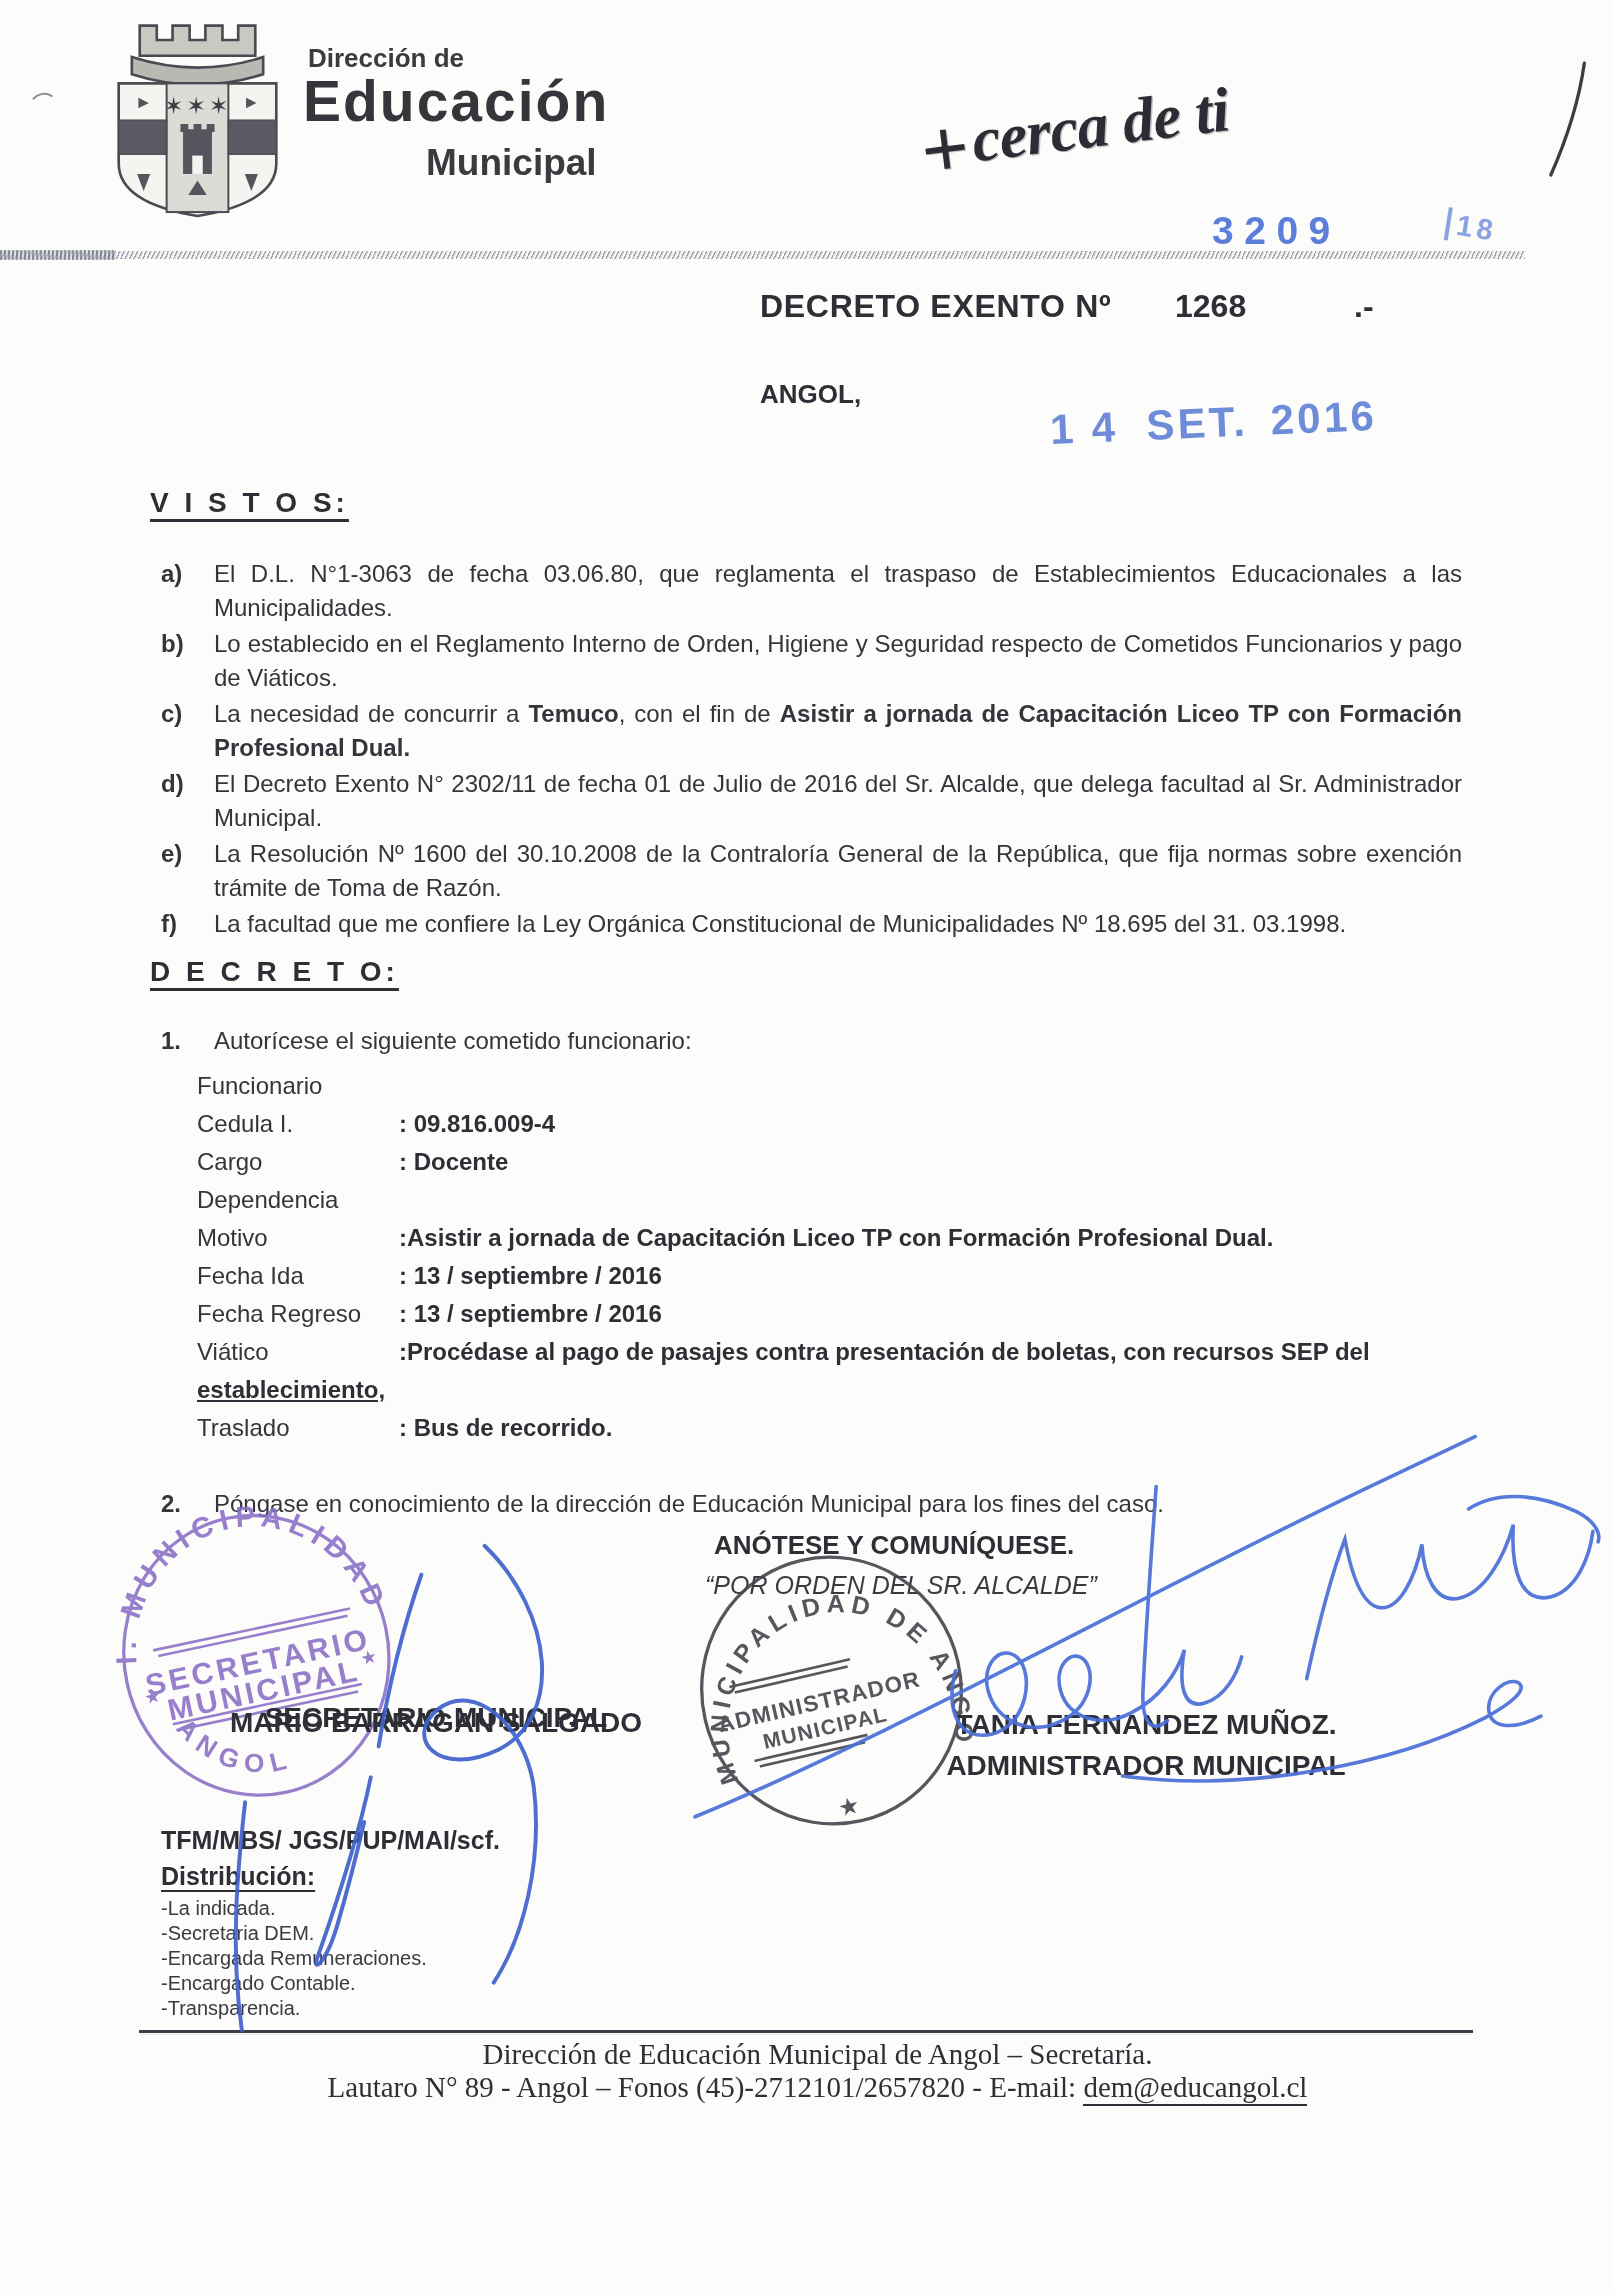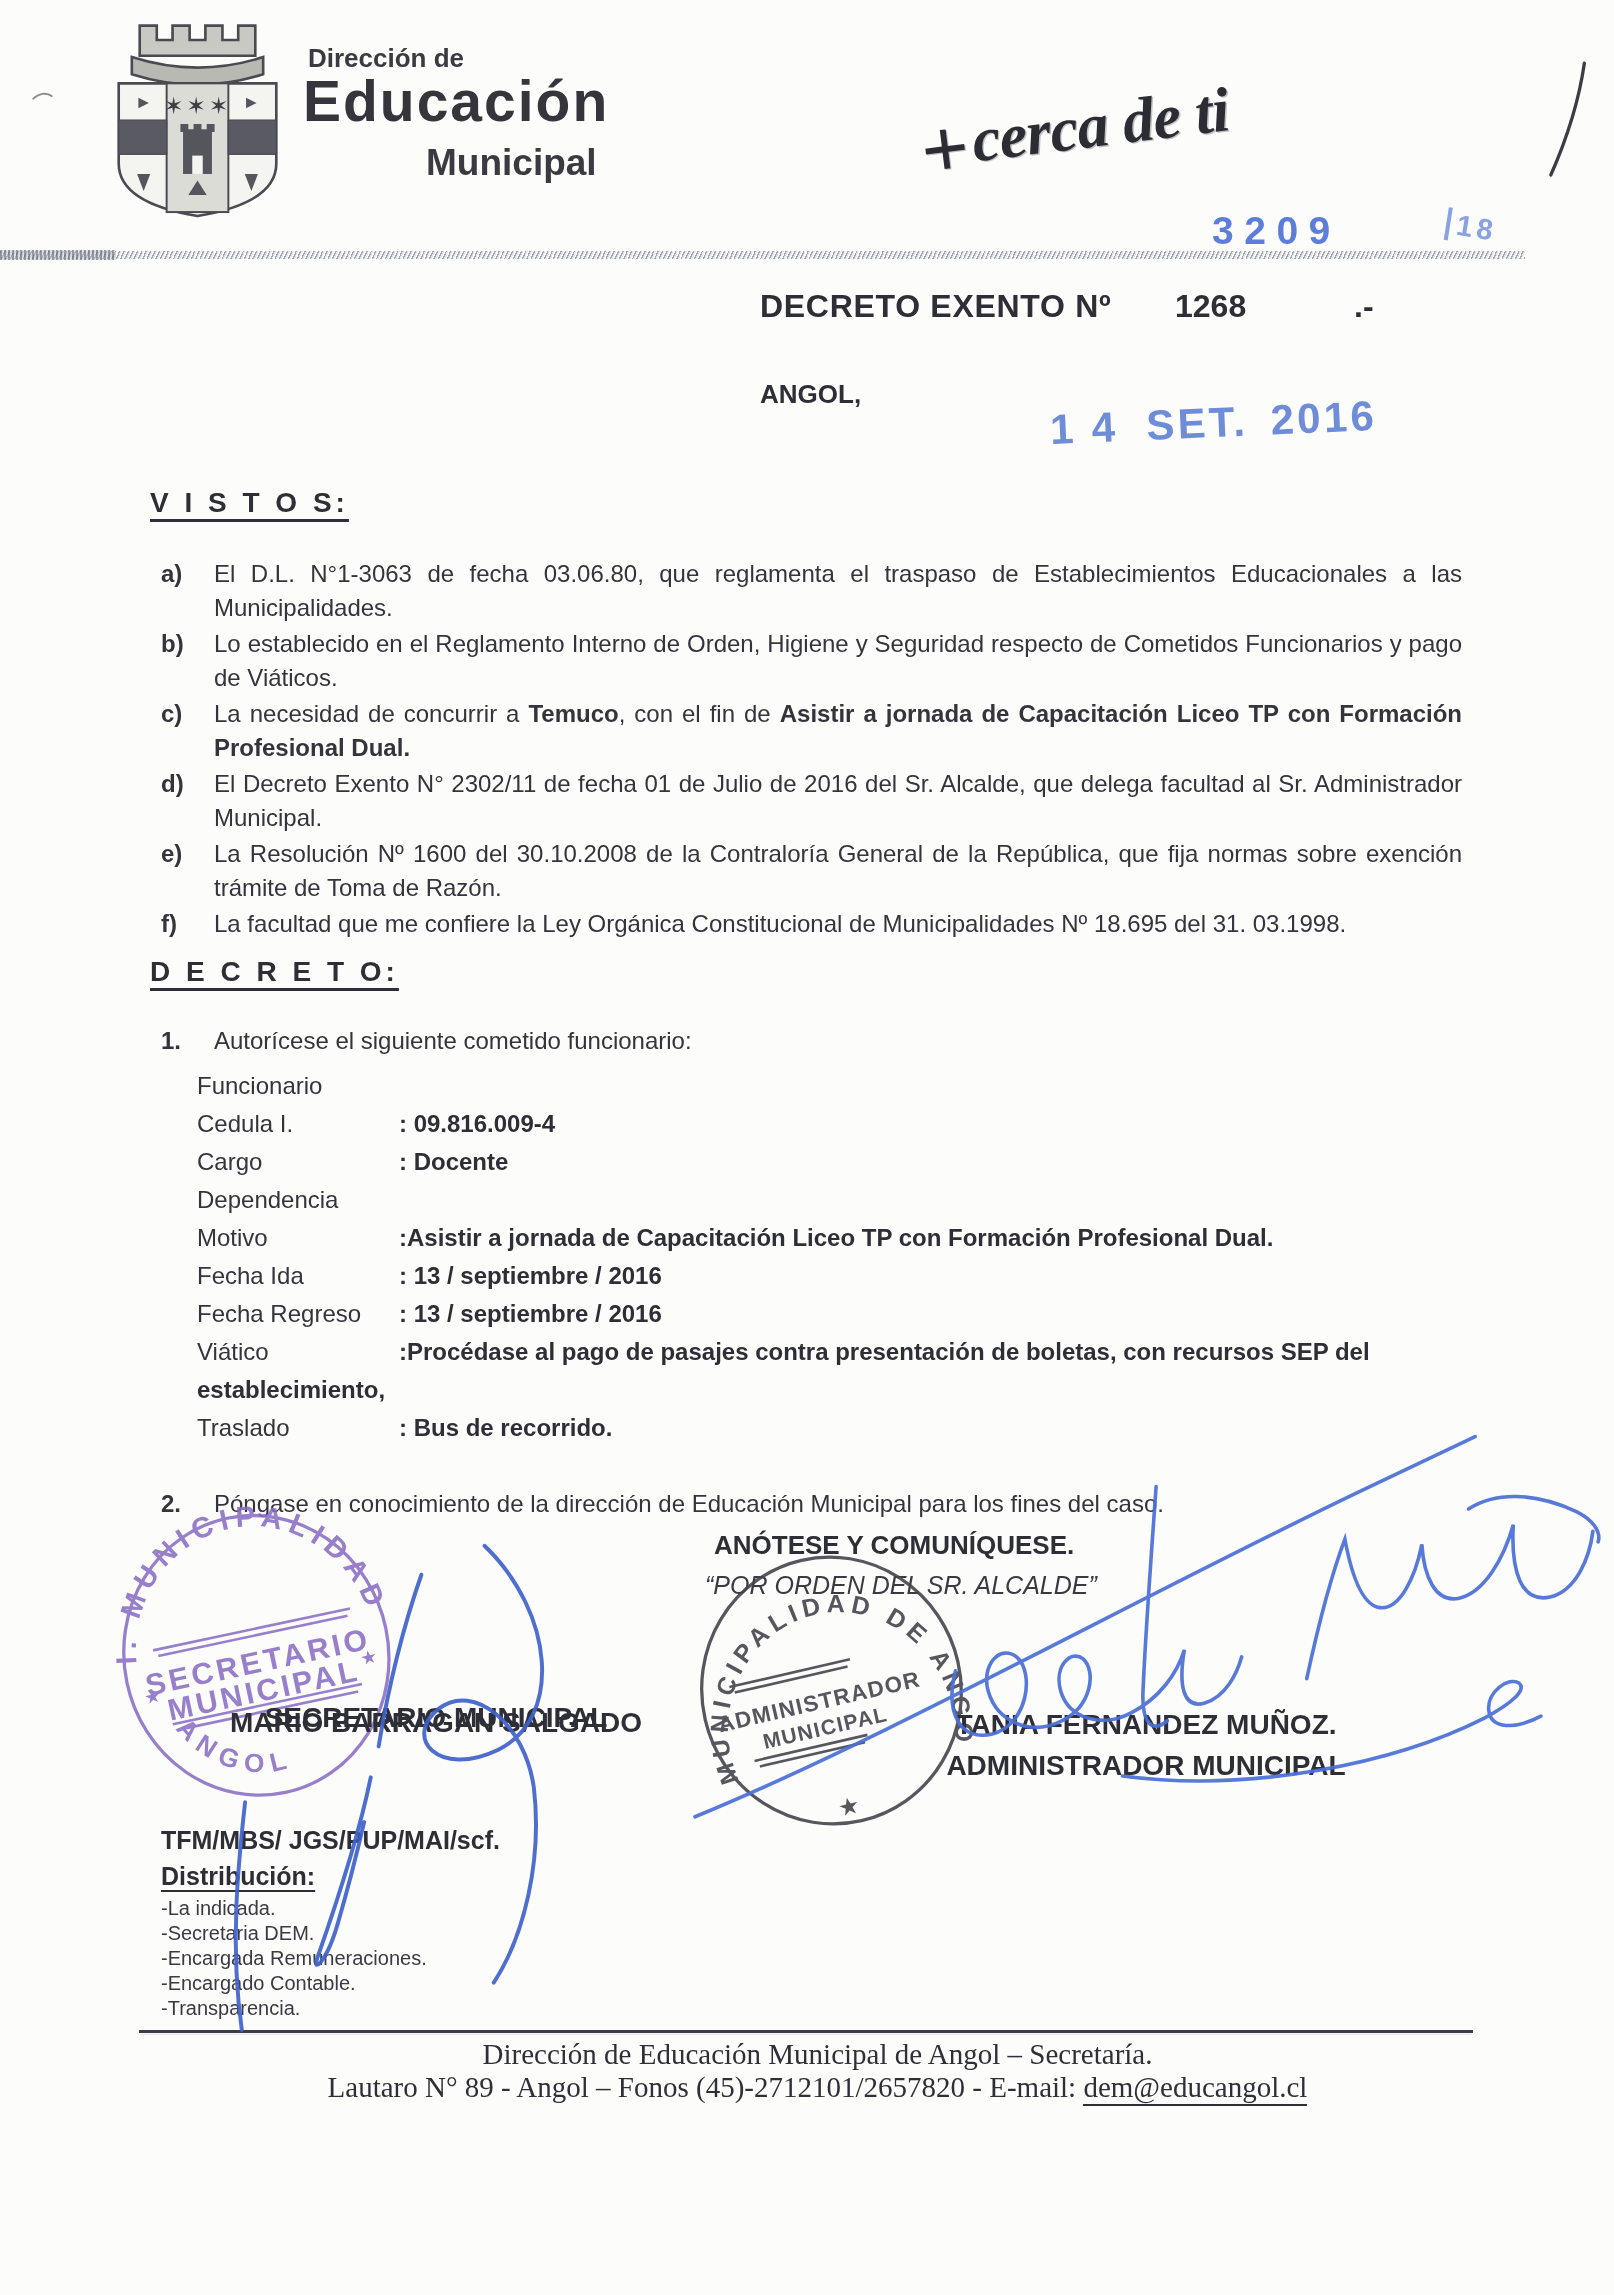--- a/index.html
+++ b/index.html
@@ -42,21 +42,21 @@
   .v-item .letter{width:53px; flex:0 0 53px; font-weight:bold;}
   .v-item .itext{flex:1; text-align:justify;}
   .num-item{font-size:24px; line-height:33px; display:flex;}
   .item1{left:161px; top:1024px; width:1301px;}
   .item2{left:161px; top:1487px; width:1301px;}
   .num-item .num{width:53px; flex:0 0 53px; font-weight:bold;}
   .fields{left:197px; top:1072px; width:1267px;}
   .f-row{display:flex; height:38px; font-size:24px; align-items:flex-start;}
   .f-row .f-label{width:202px; flex:0 0 202px;}
   .f-row .f-value{flex:1; font-weight:bold; color:#2e2e36; white-space:nowrap;}
-  .f-cont{height:38px; font-size:24px; font-weight:bold; color:#2e2e36;}
+  .f-cont{height:38px; font-size:24px; font-weight:bold; color:#2e2e36;text-decoration:underline;}
   
   .anotese{left:714px; top:1530px; font-size:26px; font-weight:bold; color:#2e2e36;}
   .por-orden{left:705px; top:1571px; font-size:25px; font-style:italic; color:#3a3a42;}
   .sig-name{font-size:28px; font-weight:bold; color:#2e2e36; text-align:center; white-space:nowrap;}
   .mario-name{left:186px; top:1707px; width:500px;}
   .mario-title{left:186px; top:1674px; width:500px;margin-top:28px;}
   .tania-name{left:908px; top:1709px; width:476px;}
   .tania-title{left:908px; top:1750px; width:476px;}
   .stamp-wrap{pointer-events:none;}
   .purple-stamp{left:113px; top:1504px; width:287px; height:304px; transform:rotate(-12deg); opacity:.88;}

